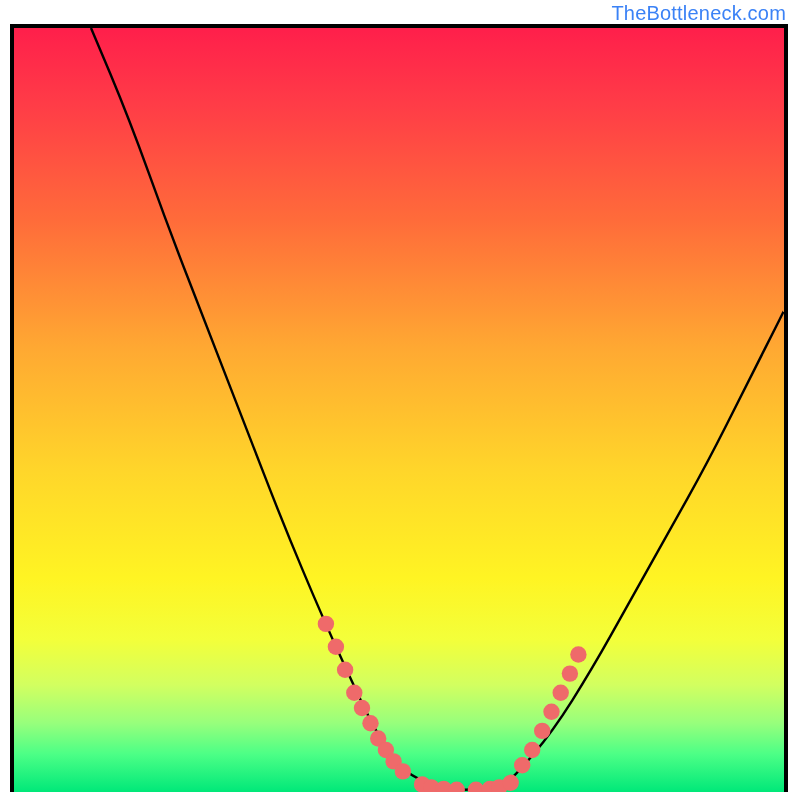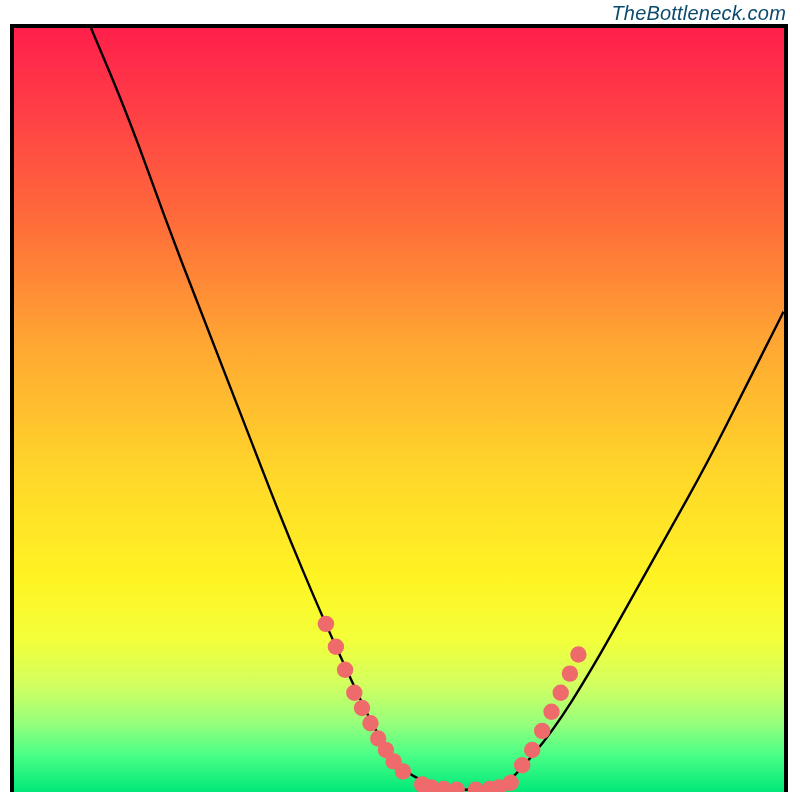--- a/index.html
+++ b/index.html
@@ -54,23 +54,22 @@
     top: 0;
     width: 770px;
     height: 764px;
   }
   .watermark {
     position: absolute;
     right: 14px;
     top: 2px;
     font-size: 20px;
     font-weight: 500;
-    color: #0c4a6e;
+    color: #3b82f6;
     letter-spacing: 0.2px;
-    font-style: italic;
   }
 </style>
 </head>
 <body>
 
 <div class="watermark">TheBottleneck.com</div>
 
 <div class="frame">
   <div class="plot-area">
     <div class="gradient"></div>

